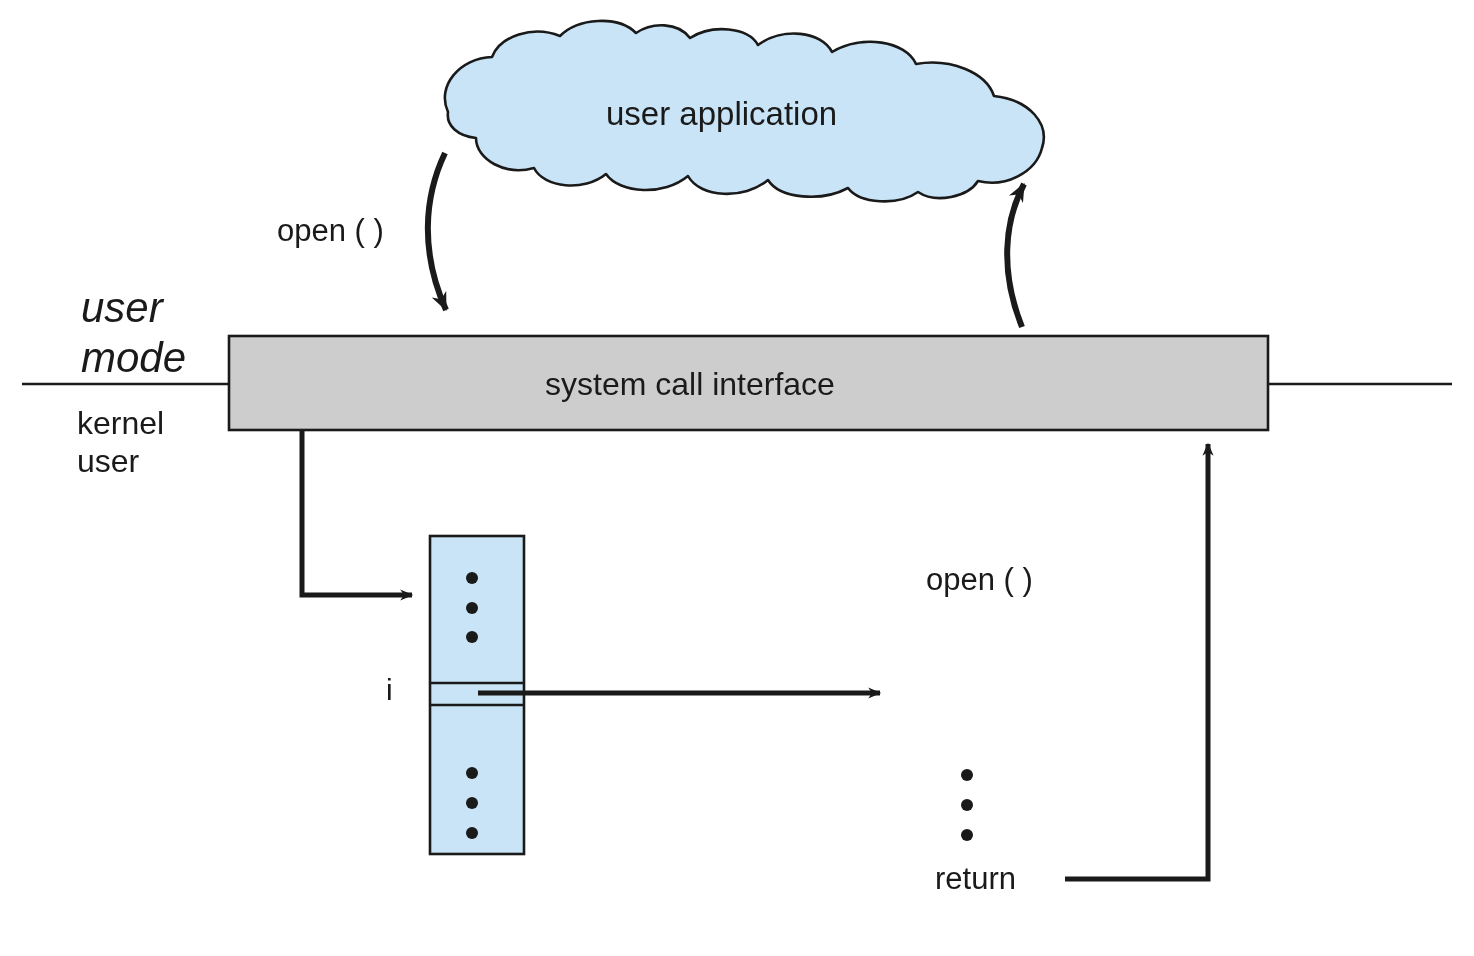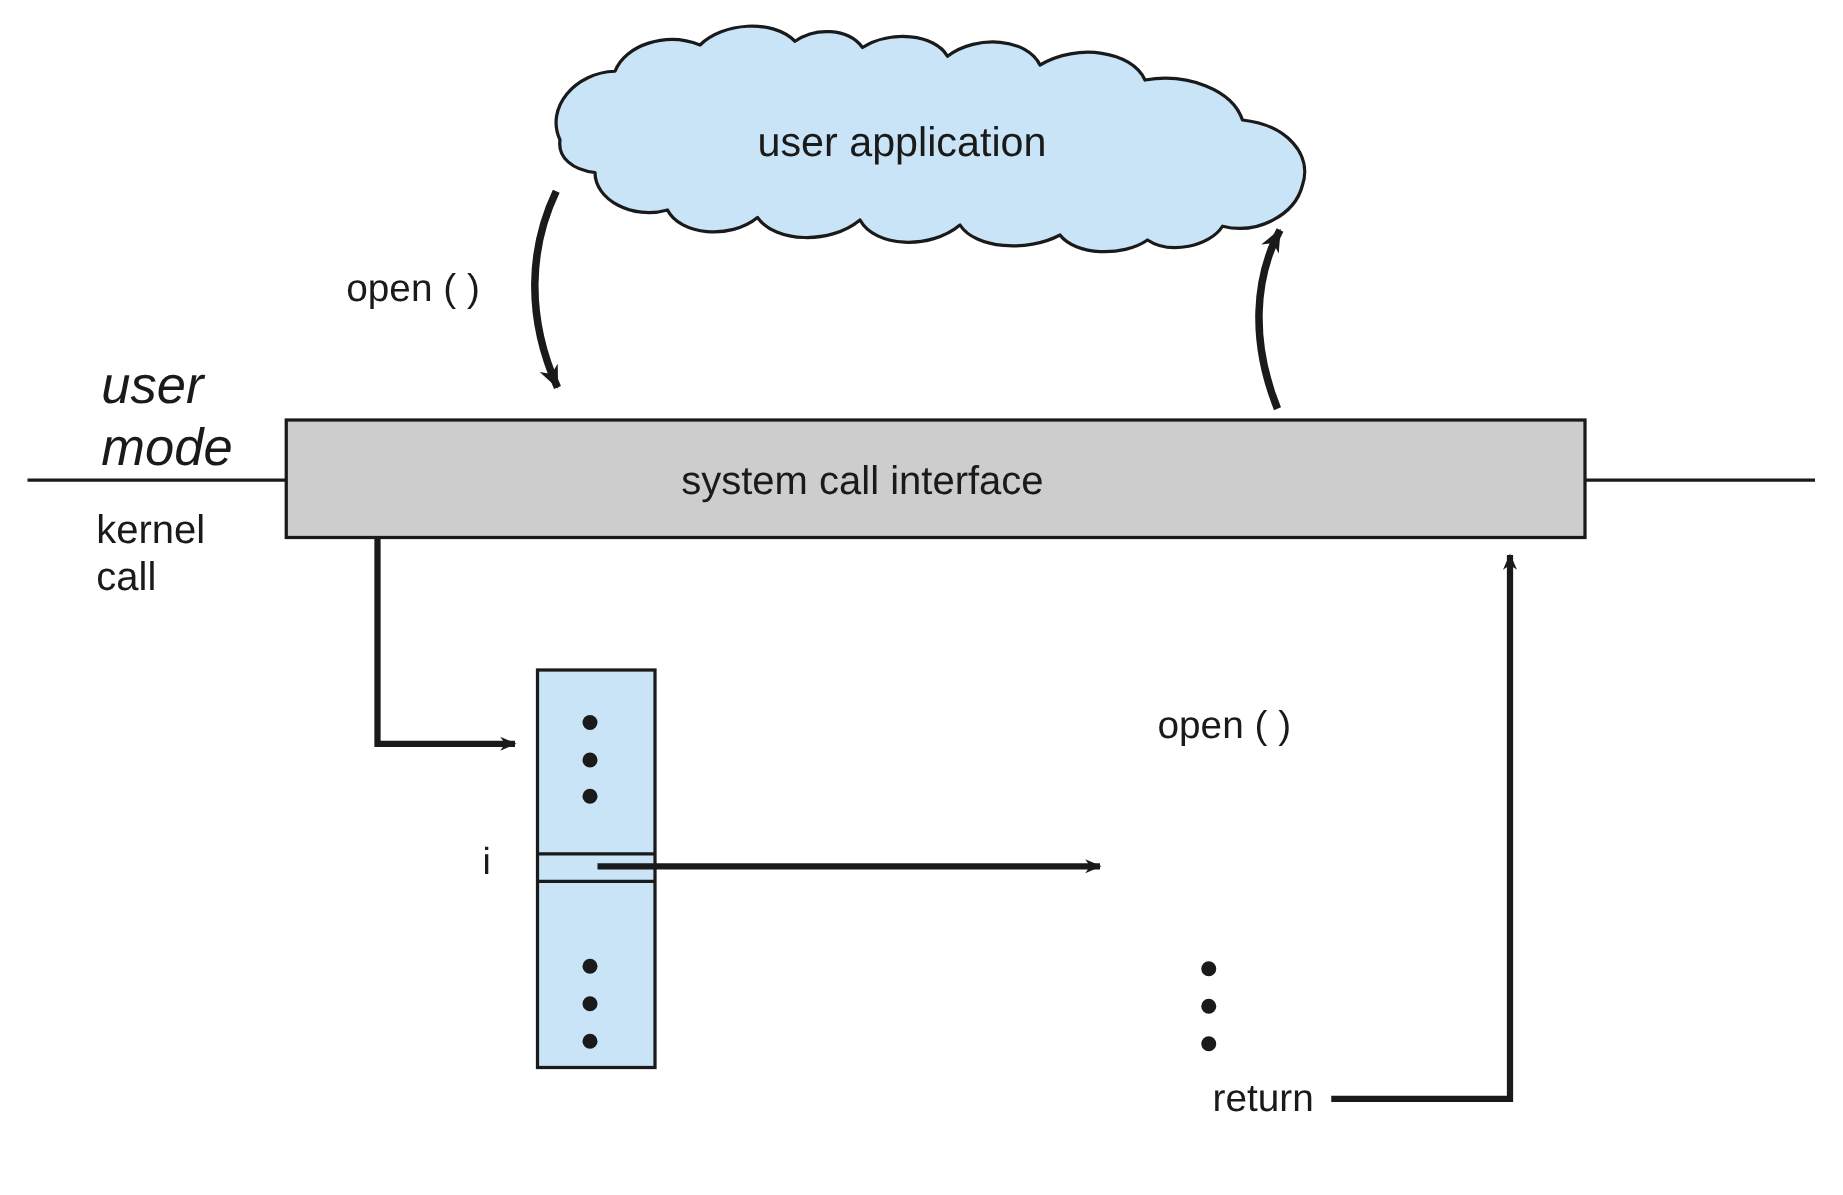--- a/index.html
+++ b/index.html
@@ -71,21 +71,20 @@
   .lbl-impl-body {
     font-size: 31px;
     left: 935px;
     top: 627px;
     line-height: 1.22;
   }
   .lbl-return {
     font-size: 31px;
     left: 935px;
     top: 862px;
-    margin-left: 35px;
   }
 </style>
 </head>
 <body>
 
 <div id="canvas">
 
   <svg id="diagram-svg" viewBox="0 0 1474 956">
     <defs>
       <marker id="arrowSharp" viewBox="0 0 14 12" refX="12.4" refY="6" markerWidth="14" markerHeight="12" orient="auto-start-reverse" markerUnits="userSpaceOnUse">
@@ -160,21 +159,21 @@
   <div class="lbl lbl-cloud">user application</div>
 
   <div class="lbl lbl-bar">system call interface</div>
 
   <div class="lbl lbl-open-top">open ( )</div>
 
   <div class="lbl lbl-usermode">user
 mode</div>
 
   <div class="lbl lbl-kernelmode">kernel
-call</div>
+user</div>
 
   <div class="lbl lbl-i">i</div>
 
   <div class="lbl lbl-open-impl">open ( )</div>
 
 
   <div class="lbl lbl-return">return</div>
 
 </div>
 

